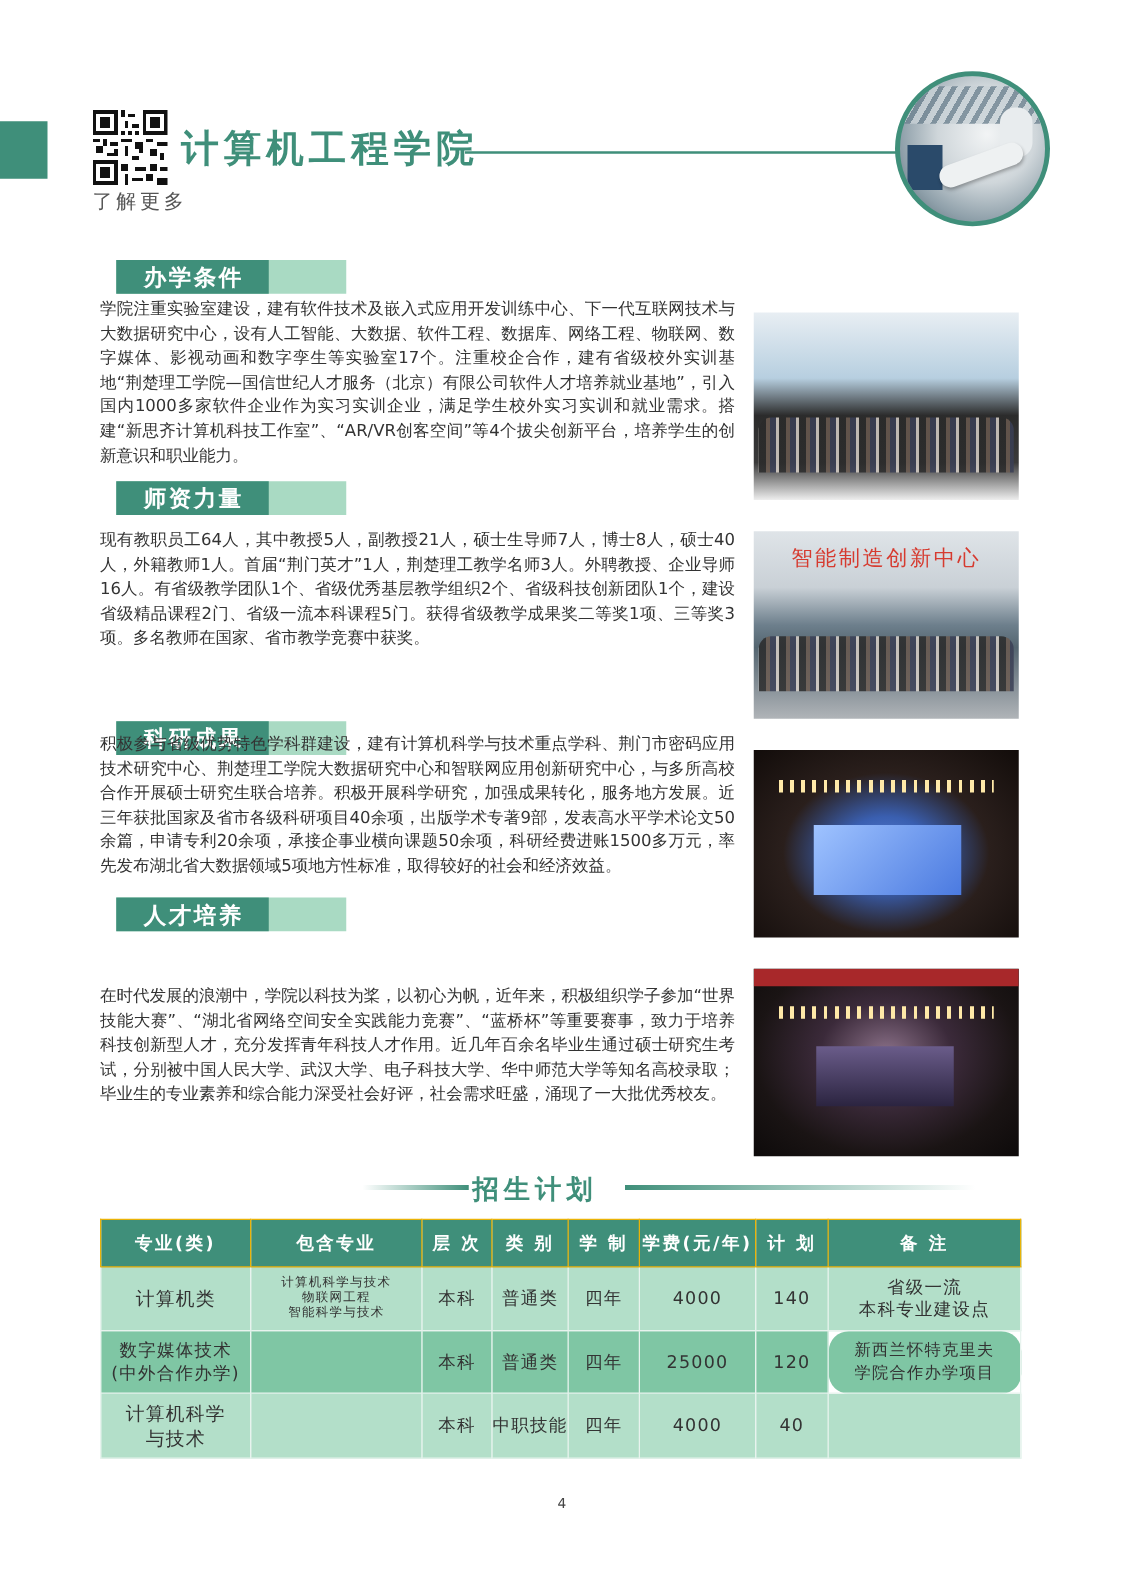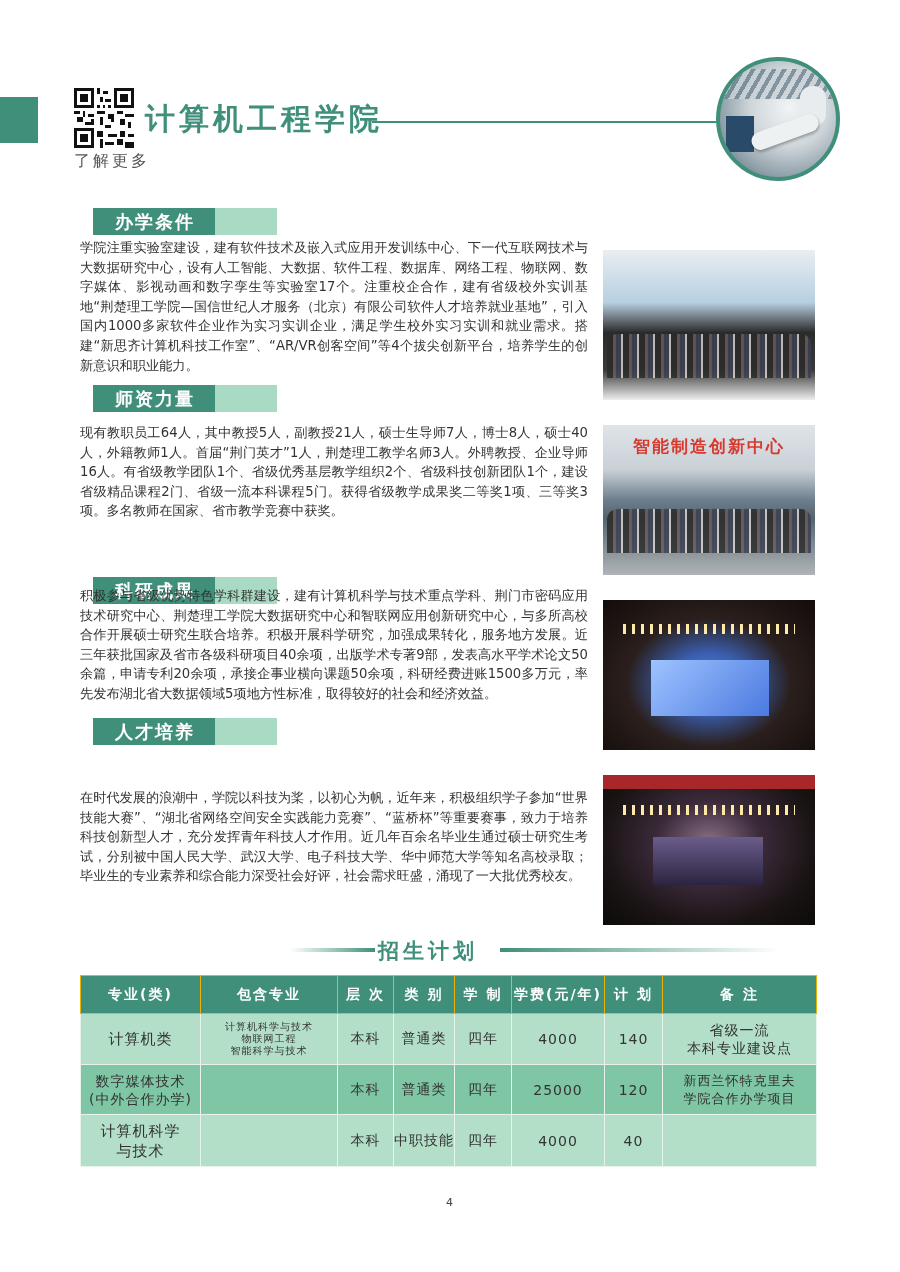--- a/index.html
+++ b/index.html
@@ -28,21 +28,21 @@
     .section-header .dark { position: absolute; left: 0; top: 0; width: 122px; height: 27px; background: #3f8f7a; }
     .section-header .label { position: absolute; left: 22px; top: 2px; font-size: 18px; font-weight: bold; color: #fff; letter-spacing: 2px; }
 
     .para { position: absolute; left: 80px; width: 508px; font-size: 13.2px; line-height: 19.6px; color: #333; text-align: justify; }
 
     .photo { position: absolute; left: 603px; width: 212px; height: 150px; overflow: hidden; }
     .photo1 { top: 250px; background: linear-gradient(180deg, #e8eef3 0%, #b7cfe0 35%, #2b2b2b 55%, #3a3a3a 80%, #eeeeee 100%); }
     .photo2 { top: 425px; background: linear-gradient(180deg, #dfe4e8 0%, #c9d0d6 30%, #6d7f8c 50%, #546570 62%, #b0b4b8 100%); }
     .photo3 { top: 600px; background: radial-gradient(ellipse at 50% 55%, #5a82d8 0%, #3a5fb0 25%, #2a1f1c 55%, #120c0a 100%); }
     .photo4 { top: 775px; background: radial-gradient(ellipse at 50% 45%, #8a7088 0%, #3b2a3a 35%, #1a1414 70%, #0d0a0a 100%); }
-    .photo .banner { position: absolute; left: 8px; right: 8px; top: 10px; height: 22px; display: flex; justify-content: space-around; align-items: center; font-size: 17px; font-weight: bold; color: #d63a2f; letter-spacing: 2px; }
+    .photo .banner { position: absolute; left: 8px; right: 8px; top: 10px; height: 22px; display: flex; justify-content: space-around; align-items: center; font-size: 17px; font-weight: normal; color: #d63a2f; letter-spacing: 2px; }
     .photo .crowd { position: absolute; left: 4px; right: 4px; bottom: 22px; height: 44px;
       background: repeating-linear-gradient(90deg, #2a2a2a 0 6px, #6a5a50 6px 9px, #3a3f55 9px 14px, #d8d0c8 14px 16px); opacity: .85; border-radius: 10px 10px 0 0; }
     .photo .screen3 { position: absolute; left: 48px; top: 60px; width: 118px; height: 56px; background: linear-gradient(135deg, #9fc3ff, #4b7ae0); }
     .photo .lights { position: absolute; left: 20px; right: 20px; top: 24px; height: 10px; background: repeating-linear-gradient(90deg, #ffe9a8 0 3px, transparent 3px 9px); }
     .photo .redbanner { position: absolute; left: 0; right: 0; top: 0; height: 14px; background: #a8282a; }
     .photo .stage4 { position: absolute; left: 50px; top: 62px; width: 110px; height: 48px; background: linear-gradient(180deg, #6a5c8a, #2b2440); }
 
     .plan-title { position: absolute; left: 378px; top: 937px; font-size: 21px; font-weight: bold; color: #3f8f7a; letter-spacing: 4px; }
     .plan-line-left { position: absolute; left: 290px; top: 948px; width: 85px; height: 4px; background: linear-gradient(90deg, #ffffff, #3f8f7a); }
     .plan-line-right { position: absolute; left: 500px; top: 948px; width: 280px; height: 4px; background: linear-gradient(90deg, #3f8f7a, #ffffff); }
@@ -211,21 +211,21 @@
       <td style="line-height:18px;text-align:center;">
         <span class="line">数字媒体技术</span>
         <span class="line">(中外合作办学)</span>
       </td>
       <td></td>
       <td>本科</td>
       <td>普通类</td>
       <td>四年</td>
       <td>25000</td>
       <td>120</td>
-      <td style="line-height:18px; font-size:13px;">
+      <td style="line-height:18px; font-size:13px;border-radius:16px;">
         <span class="line">新西兰怀特克里夫</span>
         <span class="line">学院合作办学项目</span>
       </td>
     </tr>
     <tr class="r3">
       <td style="line-height:20px; font-size:15px;">
         <span class="line">计算机科学</span>
         <span class="line">与技术</span>
       </td>
       <td></td>

